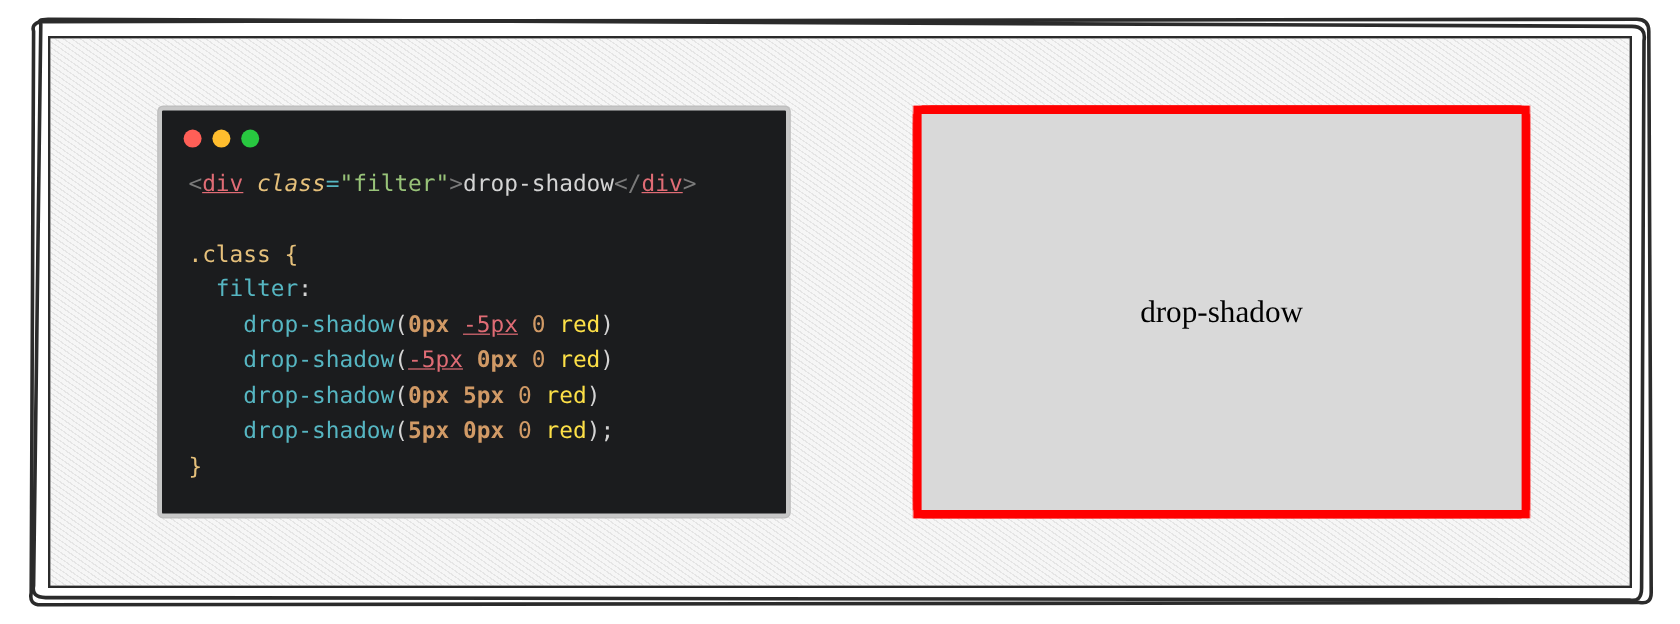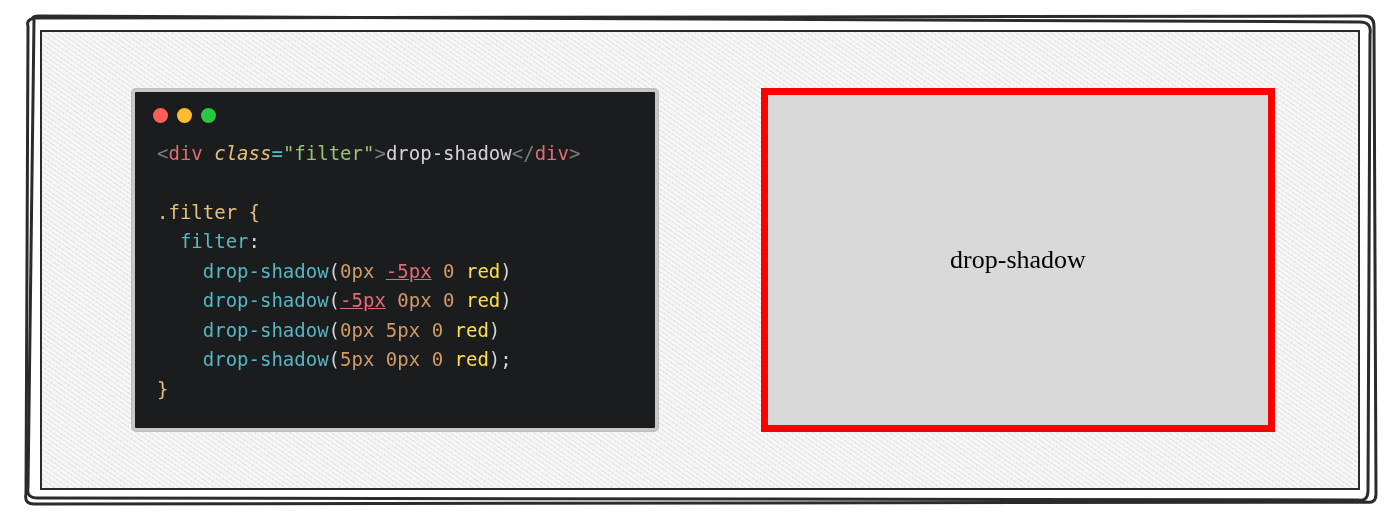--- a/index.html
+++ b/index.html
@@ -82,30 +82,30 @@
   .t-red    { background: #ff5f57; }
   .t-yellow { background: #ffbd2e; }
   .t-green  { background: #28c840; }
 
   pre.code {
     margin: 0;
     padding: 10px 22px 24px 22px;
     white-space: pre;
   }
   .tok-angle   { color: #7a7a7a; }
-  .tok-tag     { color: #e06c75; }
+  .tok-tag     { color: #e06c75; text-decoration: underline; }
   .tok-attr    { color: #e5c07b; font-style: italic; }
   .tok-op      { color: #56b6c2; }
   .tok-str     { color: #98c379; }
   .tok-text    { color: #d4d4d4; }
   .tok-sel     { color: #e5c07b; }
   .tok-brace   { color: #e5c07b; }
   .tok-prop    { color: #56b6c2; }
   .tok-func    { color: #56b6c2; }
-  .tok-num     { color: #d19a66; }
+  .tok-num     { color: #d19a66; font-weight: bold; }
   .tok-numneg  { color: #e06c75; text-decoration: underline; }
   .tok-kw      { color: #fde047; }
   .tok-zero    { color: #d19a66; }
 
   
   .preview-card {
     width: 500px;
     height: 330px;
     background: #d9d9d9;
     display: flex;
@@ -138,21 +138,21 @@
   <div class="content">
 
     <div class="code-card">
       <div class="traffic">
         <span class="t-red"></span>
         <span class="t-yellow"></span>
         <span class="t-green"></span>
       </div>
       <pre class="code"><span class="tok-angle">&lt;</span><span class="tok-tag">div</span><span> </span><span class="tok-attr">class</span><span class="tok-op">=</span><span class="tok-str">"</span><span class="tok-str">filter</span><span class="tok-str">"</span><span class="tok-angle">&gt;</span><span class="tok-text">drop-shadow</span><span class="tok-angle">&lt;/</span><span class="tok-tag">div</span><span class="tok-angle">&gt;</span>
 
-<span class="tok-sel">.filter</span><span class="tok-brace"> {</span>
+<span class="tok-sel">.class</span><span class="tok-brace"> {</span>
   <span class="tok-prop">filter</span><span class="tok-text">:</span>
     <span class="tok-func">drop-shadow</span>(<span class="tok-num">0px</span> <span class="tok-numneg">-5px</span> <span class="tok-zero">0</span> <span class="tok-kw">red</span>)
     <span class="tok-func">drop-shadow</span>(<span class="tok-numneg">-5px</span> <span class="tok-num">0px</span> <span class="tok-zero">0</span> <span class="tok-kw">red</span>)
     <span class="tok-func">drop-shadow</span>(<span class="tok-num">0px</span> <span class="tok-num">5px</span> <span class="tok-zero">0</span> <span class="tok-kw">red</span>)
     <span class="tok-func">drop-shadow</span>(<span class="tok-num">5px</span> <span class="tok-num">0px</span> <span class="tok-zero">0</span> <span class="tok-kw">red</span>)<span class="tok-text">;</span>
 <span class="tok-brace">}</span></pre>
     </div>
 
     <div class="preview-card">
       <span>drop-shadow</span>

